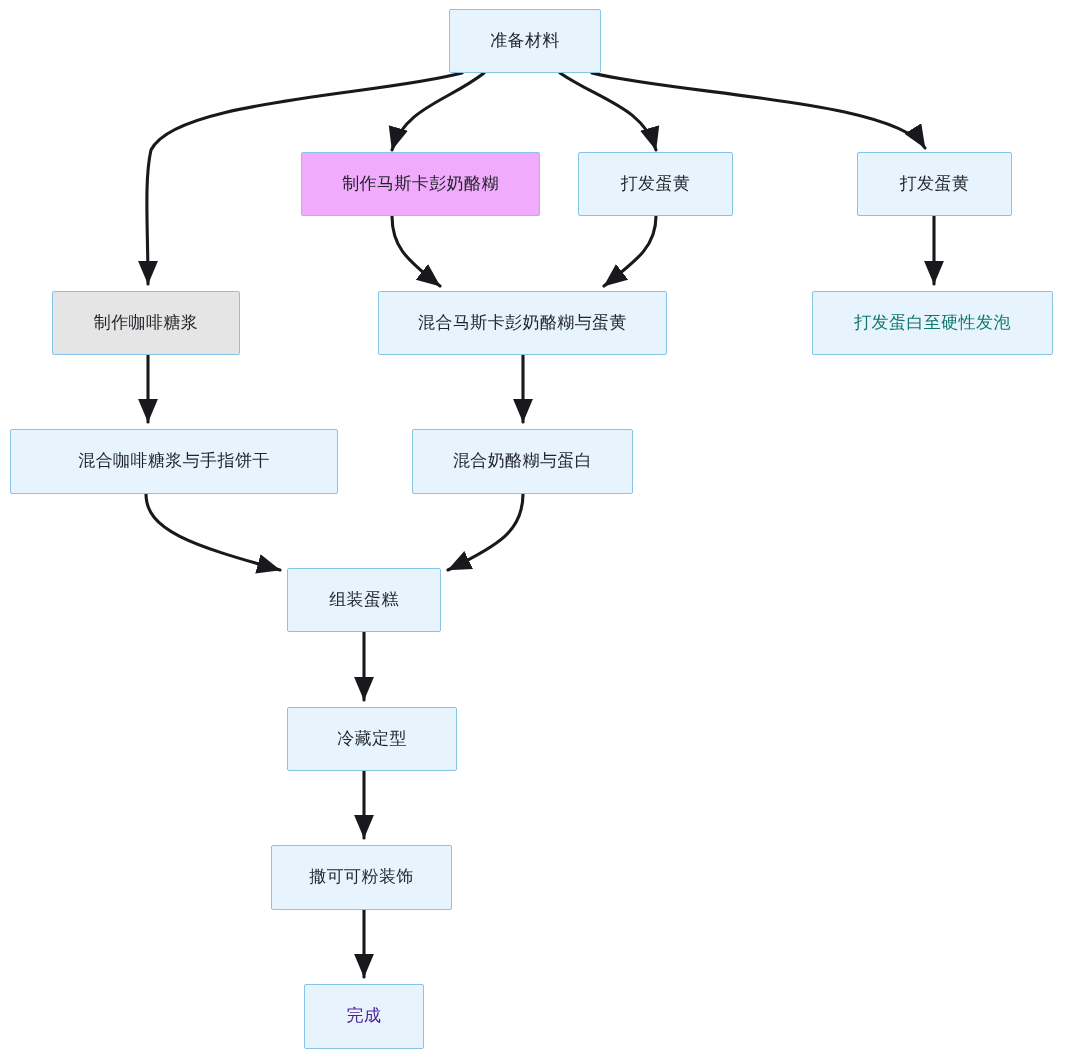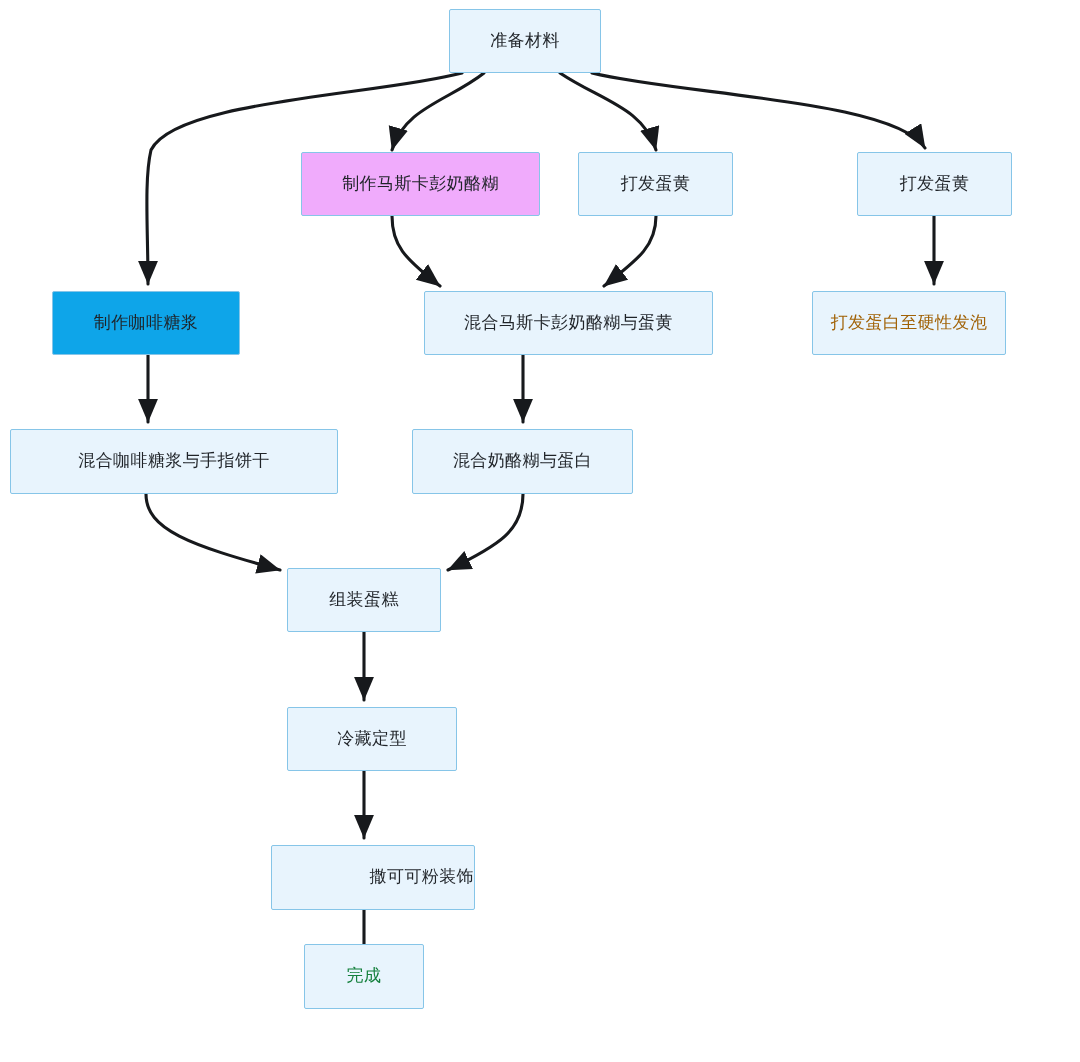--- a/index.html
+++ b/index.html
@@ -87,42 +87,42 @@
       </div>
       <div class="node" style="left: 271px; top: 152px; width: 239px; height: 64px; background: #f0abfc; border-color: rgb(134, 197, 232); color: rgb(31, 35, 40); margin-left: 30px;">
         <span>制作马斯卡彭奶酪糊</span>
       </div>
       <div class="node" style="left: 578px; top: 152px; width: 155px; height: 64px; background: rgb(232, 244, 253); border-color: rgb(134, 197, 232); color: rgb(31, 35, 40);">
         <span>打发蛋黄</span>
       </div>
       <div class="node" style="left: 857px; top: 152px; width: 155px; height: 64px; background: rgb(232, 244, 253); border-color: rgb(134, 197, 232); color: rgb(31, 35, 40);">
         <span>打发蛋黄</span>
       </div>
-      <div class="node" style="left: 52px; top: 291px; width: 188px; height: 64px; background: #0ea5e9; border-color: rgb(134, 197, 232); color: rgb(31, 35, 40);">
+      <div class="node" style="left: 52px; top: 291px; width: 188px; height: 64px; background: #e5e5e5; border-color: rgb(134, 197, 232); color: rgb(31, 35, 40);">
         <span>制作咖啡糖浆</span>
       </div>
-      <div class="node" style="left: 378px; top: 291px; width: 289px; height: 64px; background: rgb(232, 244, 253); border-color: rgb(134, 197, 232); color: rgb(31, 35, 40); margin-left: 46px;">
+      <div class="node" style="left: 378px; top: 291px; width: 289px; height: 64px; background: rgb(232, 244, 253); border-color: rgb(134, 197, 232); color: rgb(31, 35, 40);">
         <span>混合马斯卡彭奶酪糊与蛋黄</span>
       </div>
-      <div class="node" style="left: 812px; top: 291px; width: 194px; height: 64px; background: rgb(232, 244, 253); border-color: rgb(134, 197, 232); color: #a16207;">
+      <div class="node" style="left: 812px; top: 291px; width: 241px; height: 64px; background: rgb(232, 244, 253); border-color: rgb(134, 197, 232); color: #0f766e;">
         <span>打发蛋白至硬性发泡</span>
       </div>
       <div class="node" style="left: 10px; top: 429px; width: 328px; height: 65px; background: rgb(232, 244, 253); border-color: rgb(134, 197, 232); color: rgb(31, 35, 40);">
         <span>混合咖啡糖浆与手指饼干</span>
       </div>
       <div class="node" style="left: 412px; top: 429px; width: 221px; height: 65px; background: rgb(232, 244, 253); border-color: rgb(134, 197, 232); color: rgb(31, 35, 40); align-items: center;">
         <span>混合奶酪糊与蛋白</span>
       </div>
       <div class="node" style="left: 287px; top: 568px; width: 154px; height: 64px; background: rgb(232, 244, 253); border-color: rgb(134, 197, 232); color: rgb(31, 35, 40);">
         <span>组装蛋糕</span>
       </div>
       <div class="node" style="left: 287px; top: 707px; width: 170px; height: 64px; background: rgb(232, 244, 253); border-color: rgb(134, 197, 232); color: rgb(31, 35, 40);">
         <span>冷藏定型</span>
       </div>
-      <div class="node" style="left: 271px; top: 845px; width: 204px; height: 65px; background: rgb(232, 244, 253); border-color: rgb(134, 197, 232); color: rgb(31, 35, 40); justify-content: flex-end;">
+      <div class="node" style="left: 271px; top: 845px; width: 181px; height: 65px; background: rgb(232, 244, 253); border-color: rgb(134, 197, 232); color: rgb(31, 35, 40);">
         <span>撒可可粉装饰</span>
       </div>
-      <div class="node" style="left: 304px; top: 944px; width: 120px; height: 65px; background: rgb(232, 244, 253); border-color: rgb(134, 197, 232); color: #15803d;">
+      <div class="node" style="left: 304px; top: 984px; width: 120px; height: 65px; background: rgb(232, 244, 253); border-color: rgb(134, 197, 232); color: #4c1d95;">
         <span>完成</span>
       </div>
     </div>
 
 </div>
 
 </body></html>

